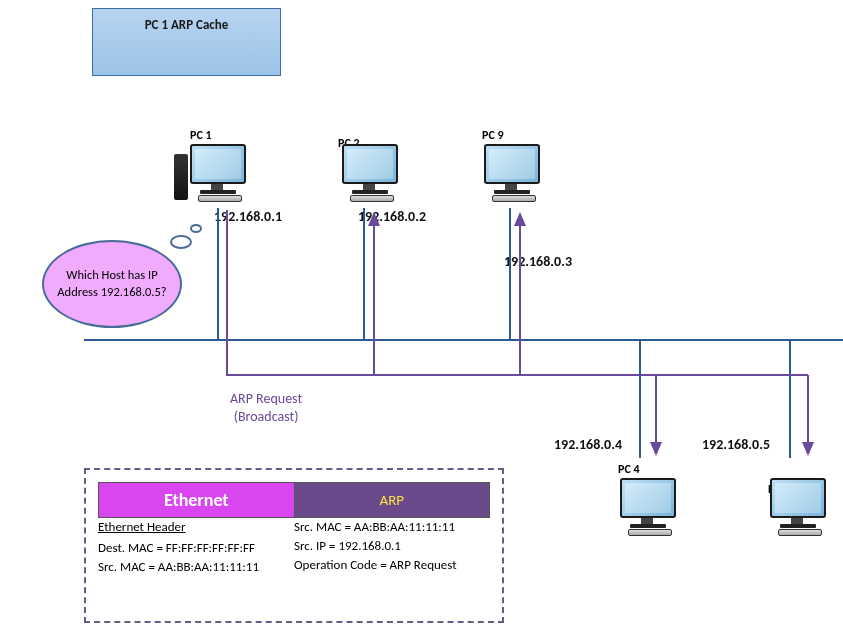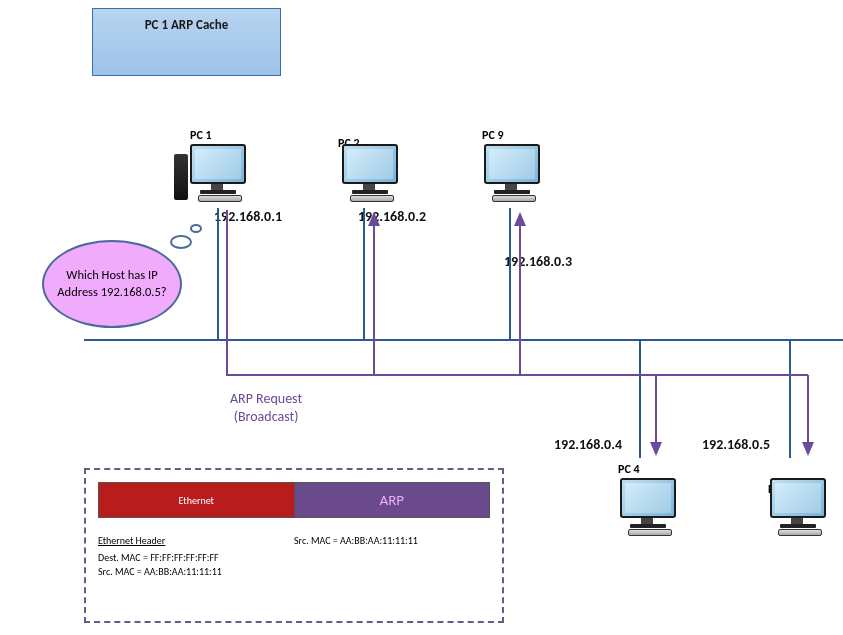--- a/index.html
+++ b/index.html
@@ -146,41 +146,42 @@
     border: 2px dashed #6a5a8a;
     padding: 12px 12px;
   }
   .packet-header-row {
     display: flex;
     height: 36px;
     border: 1px solid #555;
   }
   .eth-cell {
     flex: 1;
-    background: #b91c1c;
+    background: #d946ef;
     color: #fff;
     display: flex;
     align-items: center;
     justify-content: center;
-    font-size: 10px;
+    font-size: 18px;
+    font-weight: bold;
   }
   .arp-cell {
     flex: 1;
     background: #6a4a8a;
-    color: #f0abfc;
+    color: #fde047;
     display: flex;
     align-items: center;
     justify-content: center;
     font-size: 15px;
     border-left: 1px solid #555;
   }
   .packet-detail-row {
     display: flex;
-    margin-top: 16px;
-    font-size: 10px;
+    margin-top: 0;
+    font-size: 13px;
     line-height: 1.45;
   }
   .packet-col {
     flex: 1;
     padding-right: 6px;
   }
   .packet-col .hdr {
     text-decoration: underline;
     margin-bottom: 2px;
   }
@@ -292,15 +293,17 @@
     <div class="arp-cell">ARP</div>
   </div>
   <div class="packet-detail-row">
     <div class="packet-col">
       <div class="hdr">Ethernet Header</div>
       <div><span>Dest. MAC = </span><b>FF:FF:FF:FF:FF:FF</b></div>
       <div><span>Src. MAC = </span><b>AA:BB:AA:11:11:11</b></div>
     </div>
     <div class="packet-col">
       <div><span>Src. MAC = </span><b>AA:BB:AA:11:11:11</b></div>
+      <div><span>Src. IP = </span><b>192.168.0.1</b></div>
+      <div><span>Operation Code = </span><b>ARP Request</b></div>
     </div>
   </div>
 </div>
 
 </body></html>

